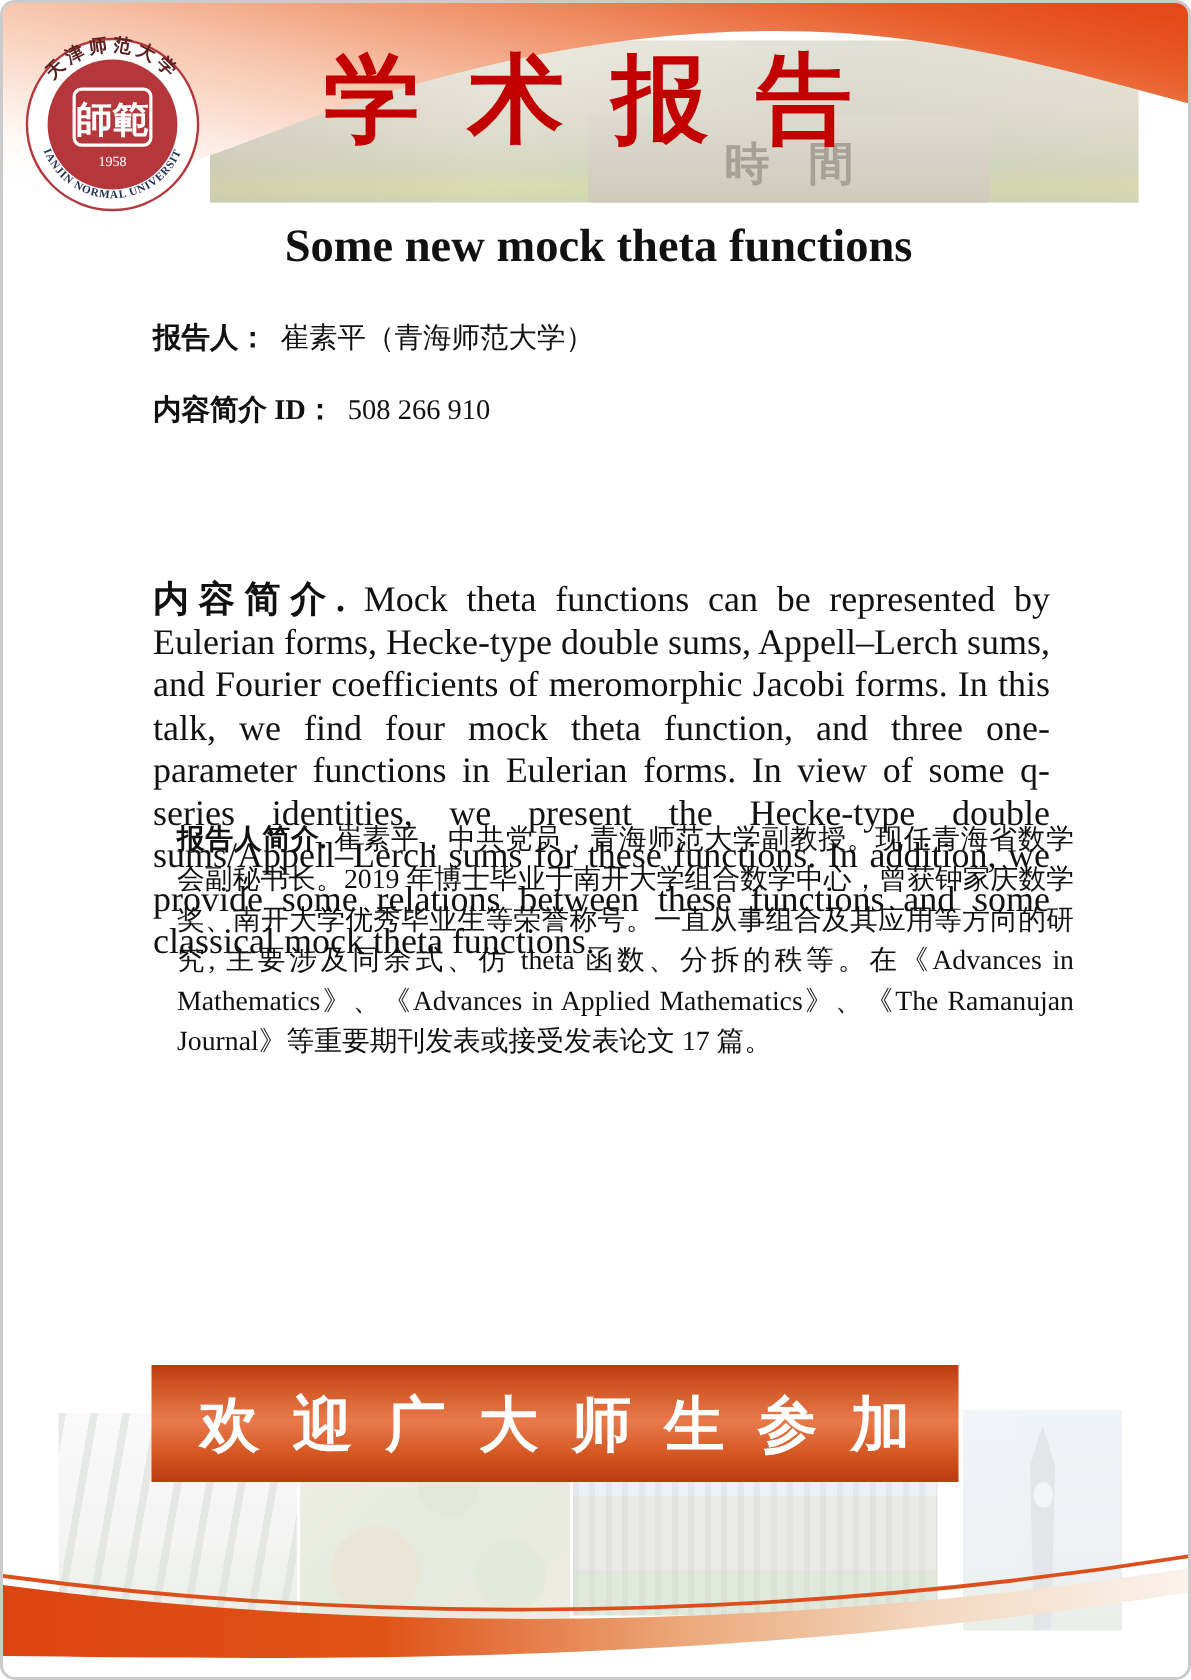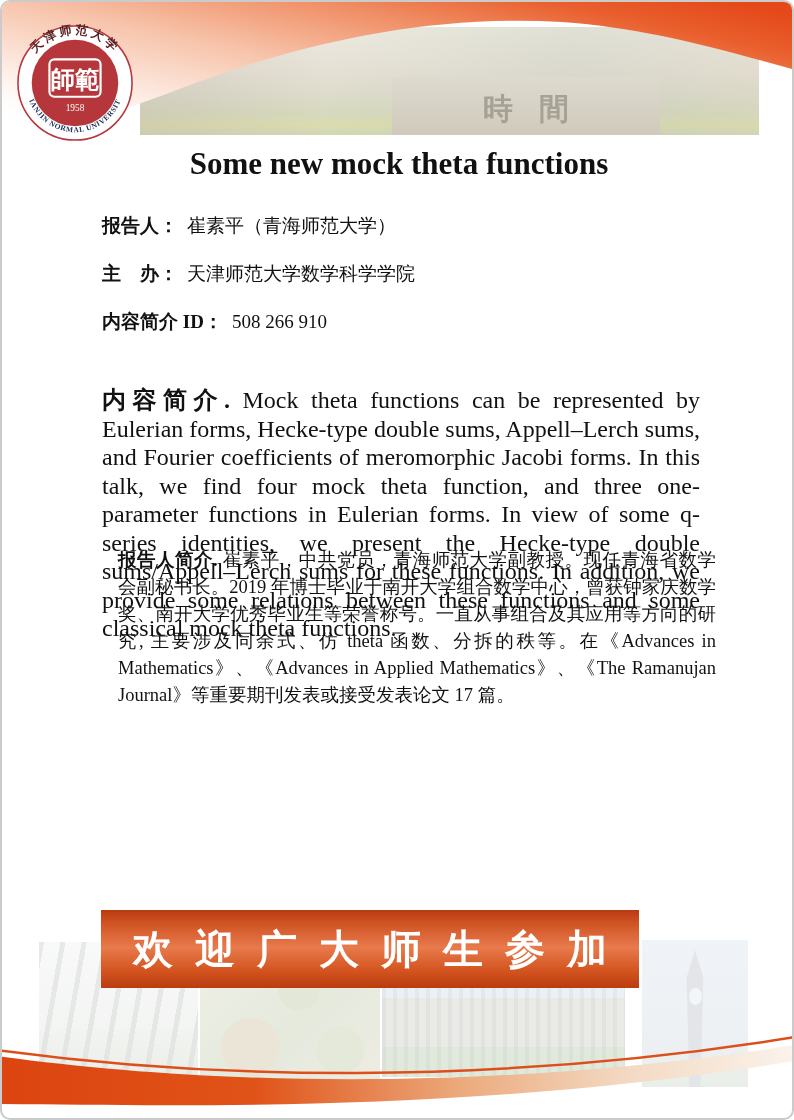--- a/index.html
+++ b/index.html
@@ -92,20 +92,21 @@
         <stop offset="0.2" stop-color="#fdeee6"></stop>
         <stop offset="0.45" stop-color="#f7c4ab"></stop>
         <stop offset="0.68" stop-color="#f08f66"></stop>
         <stop offset="0.86" stop-color="#e95f2d"></stop>
         <stop offset="1" stop-color="#e5491a"></stop>
       </linearGradient>
     </defs>
     <path d="M 0,0 H 794 V 68 C 700,42 640,26 560,20 C 430,12 300,40 180,86 C 140,101 70,128 0,138 Z" fill="url(#washGrad)"></path>
   </svg>
 
+  <div class="banner-title">学术报告</div>
 
   <svg class="seal" viewBox="0 0 120 120">
     <circle cx="60" cy="60" r="58" fill="#ffffff" stroke="#b5373b" stroke-width="1.6"></circle>
     <circle cx="60" cy="60" r="44" fill="#b5373b"></circle>
     <path id="arcTop" d="M 13,43 A 50,50 0 0 1 107,43" fill="none"></path>
     <path id="arcBottom" d="M 13,77 A 50,50 0 0 0 107,77" fill="none"></path>
     <text font-size="12.5" fill="#5a1f1f" letter-spacing="3" font-weight="bold">
       <textPath href="#arcTop" startOffset="50%" text-anchor="middle">天津师范大学</textPath>
     </text>
     <text font-size="7.6" fill="#22315c" letter-spacing="0.6" font-weight="bold">
@@ -114,23 +115,20 @@
     <rect x="34" y="36" width="52" height="38" rx="5" fill="none" stroke="#ffffff" stroke-width="2.2"></rect>
     <text x="60" y="65" text-anchor="middle" font-size="25" fill="#ffffff" font-weight="bold">師範</text>
     <text x="60" y="88" text-anchor="middle" font-size="9.5" fill="#ffffff">1958</text>
   </svg>
 
   <h1 class="talk-title">Some new mock theta functions</h1>
 
   <div class="meta">
     <div class="meta-row">
       <span class="lbl">报告人：</span><span class="val">崔素平（青海师范大学）</span>
-    </div>
-    <div class="meta-row">
-      <span class="lbl">主　办：</span><span class="val">天津师范大学数学科学学院</span>
     </div>
     <div class="meta-row">
       <span class="lbl">内容简介 ID：</span><span class="val">508 266 910</span>
     </div>
   </div>
 
   <p class="abstract"><b>内容简介.</b> <span>Mock theta functions can be represented by Eulerian forms, Hecke-type double sums, Appell–Lerch sums, and Fourier coefficients of meromorphic Jacobi forms. In this talk, we find four mock theta function, and three one-parameter functions in Eulerian forms. In view of some q-series identities, we present the Hecke-type double sums/Appell–Lerch sums for these functions. In addition, we provide some relations between these functions and some classical mock theta functions.</span></p>
 
   <p class="bio"><b>报告人简介.</b> <span>崔素平，中共党员，青海师范大学副教授。现任青海省数学会副秘书长。2019 年博士毕业于南开大学组合数学中心，曾获钟家庆数学奖、南开大学优秀毕业生等荣誉称号。一直从事组合及其应用等方向的研究, 主要涉及同余式、仿 theta 函数、分拆的秩等。在《Advances in Mathematics》、《Advances in Applied Mathematics》、《The Ramanujan Journal》等重要期刊发表或接受发表论文 17 篇。</span></p>
 

